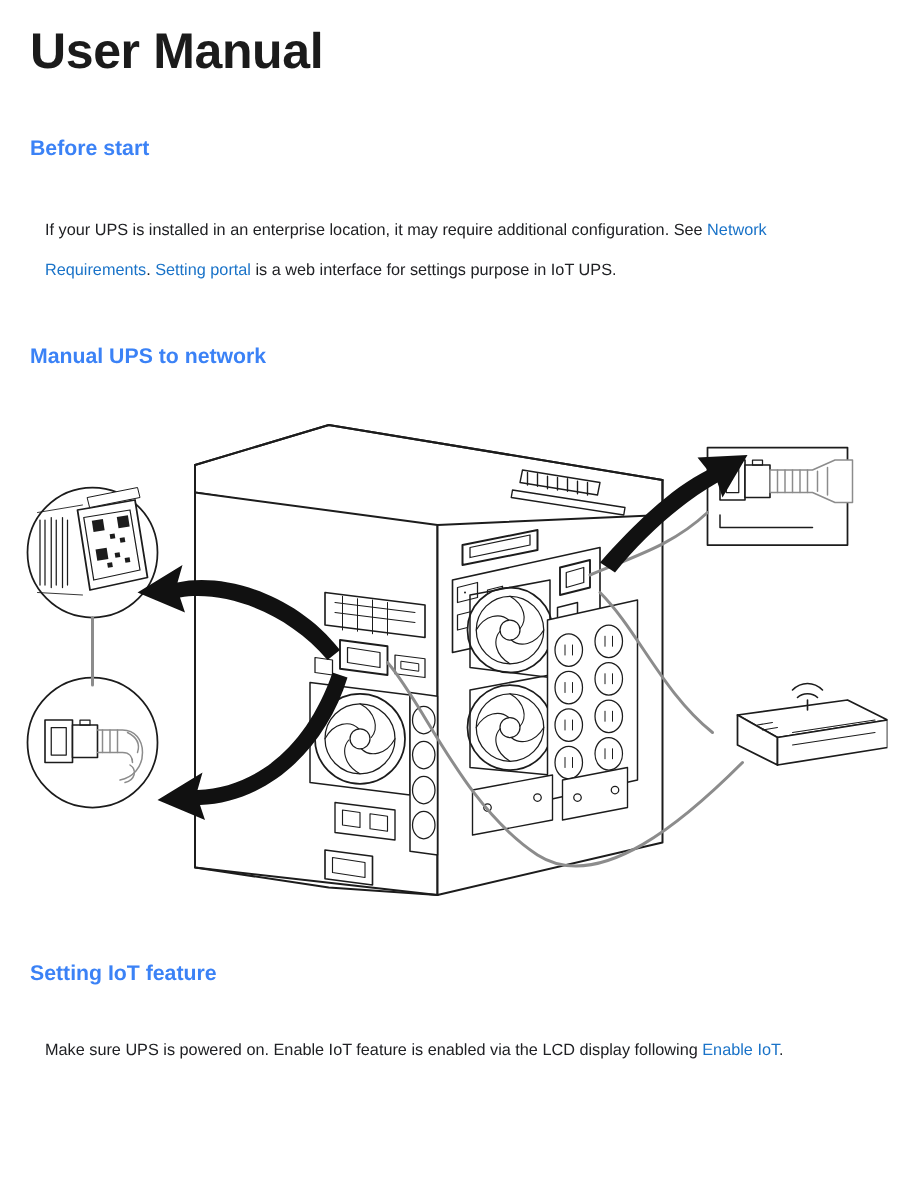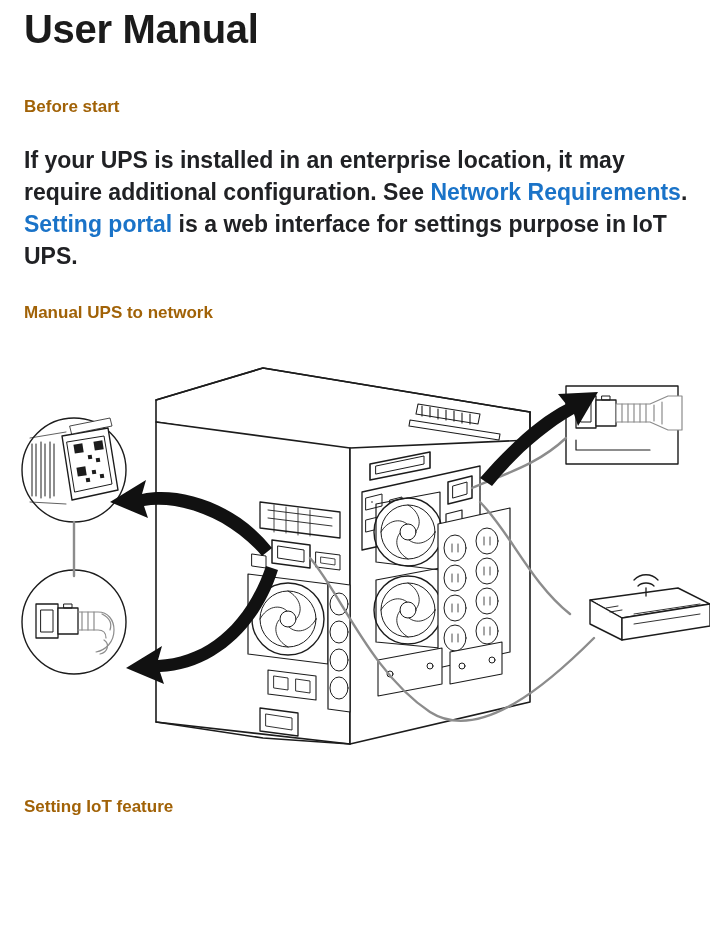--- a/index.html
+++ b/index.html
@@ -23,37 +23,37 @@
   }
   .content {
     padding: 0 24px;
     box-sizing: border-box;
   }
   h1.title {
     font-size: 40px;
     line-height: 46px;
     font-weight: bold;
     margin: 0;
-    padding-top: 6px;
+    padding-top: 18px;
     letter-spacing: -0.3px;
     color: #1b1b1b;
   }
   h2.section {
     font-size: 17px;
     line-height: 22px;
     font-weight: bold;
     margin: 0;
-    color: #a16207;
+    color: #3b82f6;
   }
   p.body {
-    font-size: 23px;
+    font-size: 13px;
     line-height: 32px;
-    margin: 0;
+    margin: 12px;
     color: #202124;
-    font-weight: 700;
+    font-weight: 400;
   }
   a.link {
     color: #1a73c8;
     text-decoration: none;
   }
   .gap-1 { height: 44px; }
   .gap-2 { height: 26px; }
   .gap-3 { height: 30px; }
   .gap-4 { height: 28px; }
   .gap-5 { height: 24px; }
@@ -327,14 +327,15 @@
     </svg>
   </div>
 
   <div class="content">
     <div class="gap-5"></div>
 
     <h2 class="section">Setting IoT feature</h2>
 
     <div class="gap-6"></div>
 
+    <p class="body"><span>Make sure UPS is powered on. Enable IoT feature is enabled via the LCD display following </span><a class="link" href="#">Enable IoT</a><span>.</span></p>
   </div>
 </div>
 
 </body></html>

